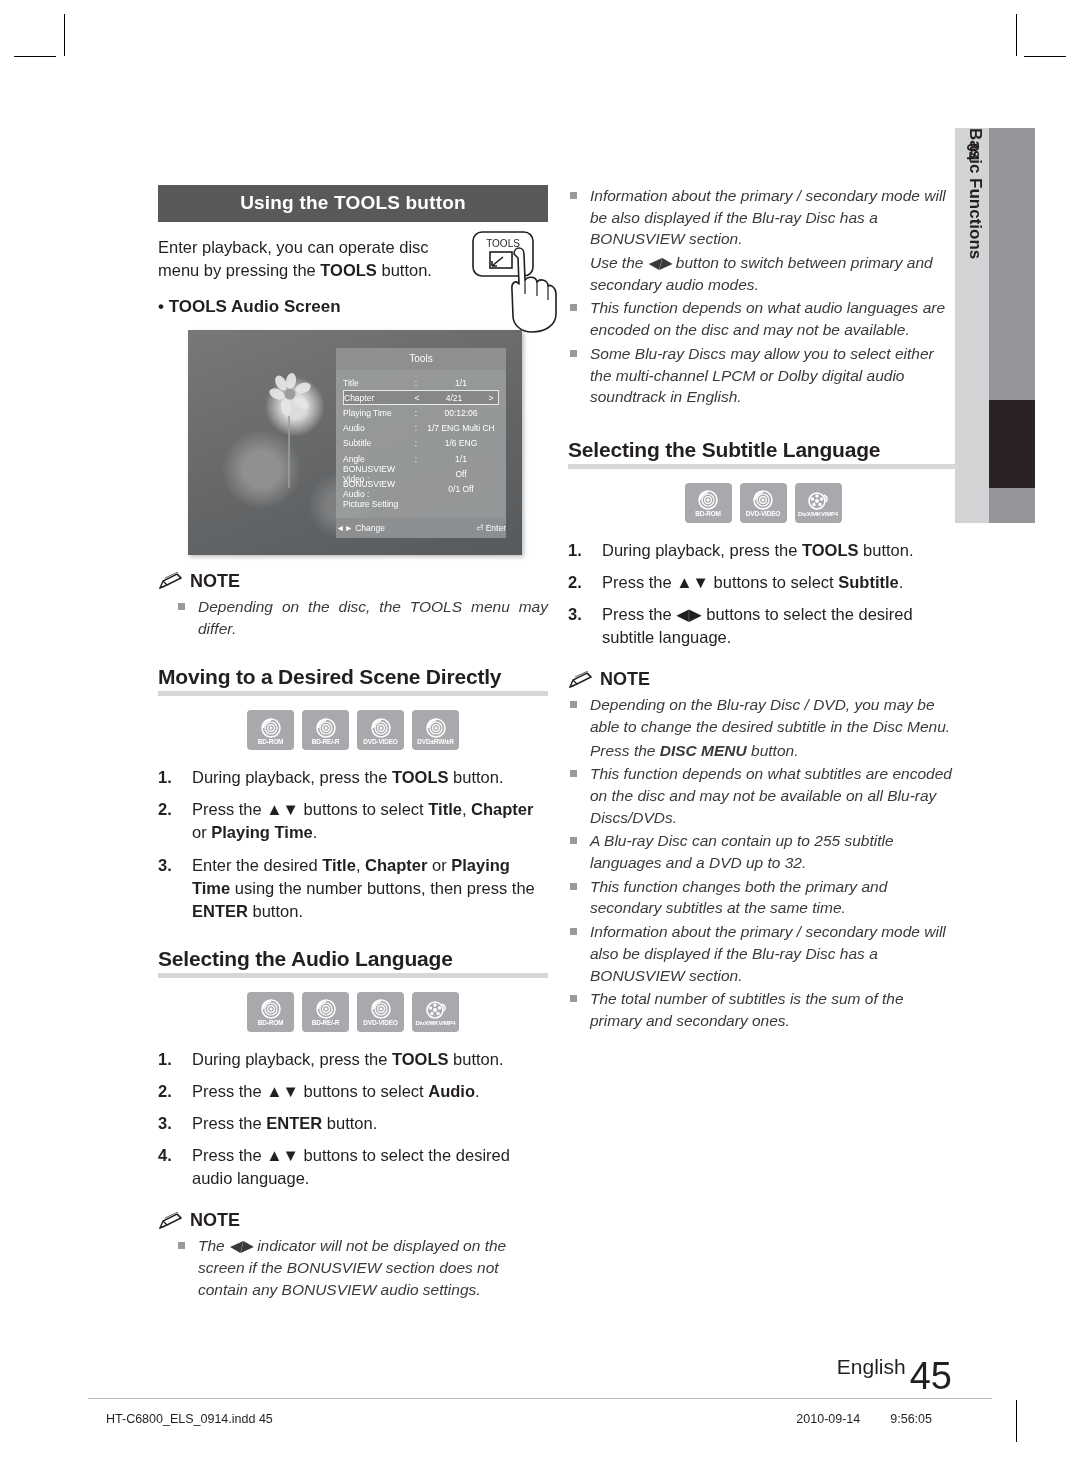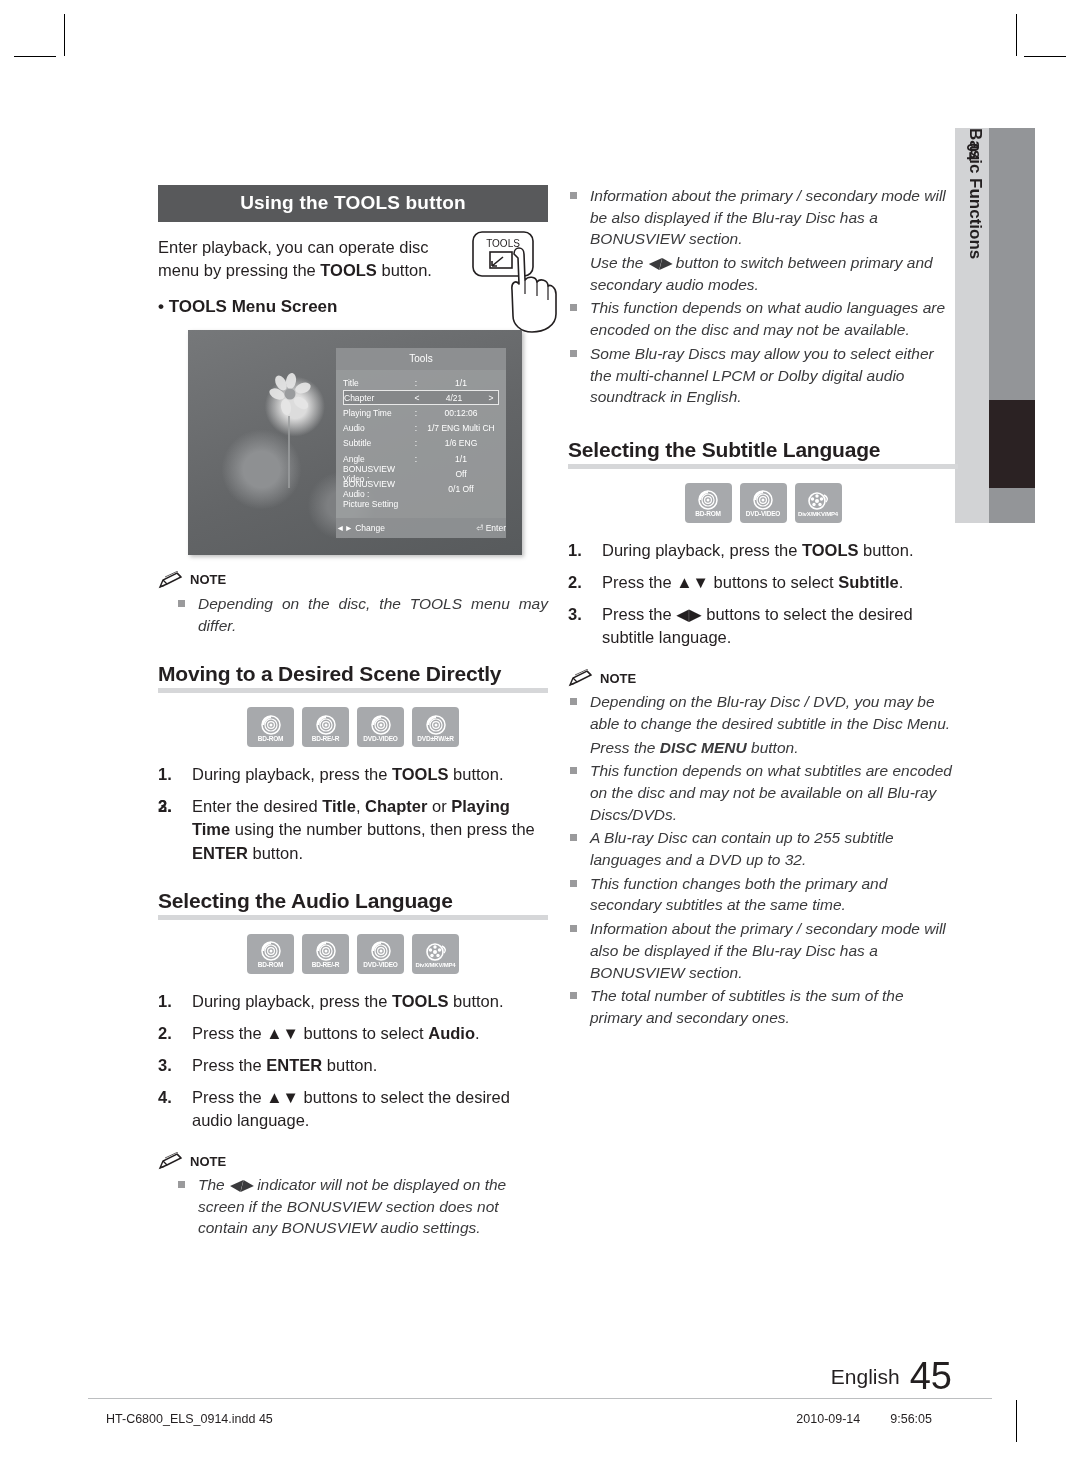--- a/index.html
+++ b/index.html
@@ -61,21 +61,21 @@
   ol.steps li{
     position:relative;padding-left:34px;margin-bottom:9px;
     font-size:16.5px;line-height:1.40;
   }
   ol.steps li .num{
     position:absolute;left:0;top:0;font-weight:bold;width:28px;
   }
 
   
   .note{margin-top:20px;}
-  .note-hd{display:flex;align-items:center;gap:6px;font-size:13px;font-weight:bold;margin-bottom:4px;}
+  .note-hd{display:flex;align-items:center;gap:6px;font-size:18px;font-weight:bold;margin-bottom:4px;}
   .pencil{display:inline-block;width:26px;height:18px;}
   ul.note-list{list-style:none;margin:0;padding:0 0 0 18px;font-style:italic;}
   ul.note-list li{
     position:relative;padding-left:22px;margin-bottom:2px;
     font-size:15.5px;line-height:1.40;color:#3a3a3c;
   }
   ul.note-list li:before{
     content:"";position:absolute;left:2px;top:7px;
     width:7px;height:7px;background:#9a9a9c;
   }
@@ -112,21 +112,21 @@
   .osd-row{display:flex;align-items:center;font-size:8.5px;color:#fff;height:15.2px;}
   .osd-row .k{flex:0 0 66px;}
   .osd-row .c{flex:0 0 14px;text-align:center;}
   .osd-row .v{flex:1;text-align:center;}
   .osd-row.sel{border:1px solid #e8e8e8;background:rgba(120,122,124,.55);height:15.2px;box-sizing:border-box;}
   .osd-foot{position:absolute;left:0;bottom:0;width:100%;height:20px;
     background:rgba(140,142,144,.9);display:flex;align-items:center;justify-content:space-between;gap:24px;
     color:#fff;font-size:8.5px;}
 
   
-  .pagenum{position:absolute;right:128px;top:1355px;display:flex;align-items:center;gap:10px;}
+  .pagenum{position:absolute;right:128px;top:1355px;display:flex;align-items:flex-start;gap:4px;}
   .pagenum .eng{font-size:21px;}
   .pagenum .no{font-size:38px;}
   .footrule{position:absolute;left:88px;top:1398px;width:904px;height:1px;background:#bcbec0;}
   .footline{position:absolute;top:1412px;font-size:12.5px;color:#231f20;}
   .footline.left{left:106px;}
   .footline.right{right:148px;display:flex;gap:30px;}
 </style>
 <style></style><style></style><style>#note-top-list li.cont:before{display:none;}</style><style>#note-sub-list li.cont:before{display:none;}</style></head>
 <body>
 
@@ -150,21 +150,21 @@
 
   <div class="col col-left">
 
     <div class="bar-heading">Using the TOOLS button</div>
 
     <div class="para" style="width:300px;">
       <span>Enter playback, you can operate disc</span>
       <span>menu by pressing the </span><b>TOOLS</b><span> button.</span>
     </div>
 
-    <div class="bullet-dot">• TOOLS Menu Screen</div>
+    <div class="bullet-dot">• TOOLS Audio Screen</div>
 
     <div style="height:248px;"></div>
 
     <div class="note" style="margin-top:6px;">
       <div class="note-hd">
         <span class="pencil">
           <svg viewBox="0 0 26 18" width="26" height="18">
             <path d="M2 16 L5 9 L19 2 L23 6 L9 13 Z" fill="none" stroke="#231f20" stroke-width="1.4"></path>
             <path d="M5 9 L9 13" stroke="#231f20" stroke-width="1.2"></path>
             <path d="M2 16 L6.5 14.5" stroke="#231f20" stroke-width="1.2"></path>
@@ -219,21 +219,21 @@
                 <circle cx="11" cy="11" r="6" fill="none" stroke="#fff" stroke-width="1.2"></circle>
                 <circle cx="11" cy="11" r="3.4" fill="none" stroke="#fff" stroke-width="1.2"></circle>
                 <circle cx="11" cy="11" r="1.5" fill="#fff"></circle>
                 <path d="M3 11 A8 8 0 0 1 11 3" fill="none" stroke="#fff" stroke-width="2.4"></path>
               </svg></span>
             <span class="lbl">DVD±RW/±R</span>
           </div>
         </div>
       <ol class="steps" id="steps-scene">
           <li><span class="num">1.</span><span>During playback, press the <b>TOOLS</b> button.</span></li>
-          <li><span class="num">2.</span></li>
+          <li><span class="num">2.</span><span>Press the ▲▼ buttons to select <b>Title</b>, <b>Chapter</b> or <b>Playing Time</b>.</span></li>
           <li><span class="num">3.</span><span>Enter the desired <b>Title</b>, <b>Chapter</b> or <b>Playing Time</b> using the number buttons, then press the <b>ENTER</b> button.</span></li>
         </ol>
     </div>
 
     <div style="margin-top:24px;">
       <div class="sect-heading">Selecting the Audio Language</div>
       <div class="sect-rule"></div>
       <div class="disc-row" id="discs-audio">
           <div class="disc">
             <span class="glyph"><svg viewBox="0 0 22 22" width="22" height="22">

